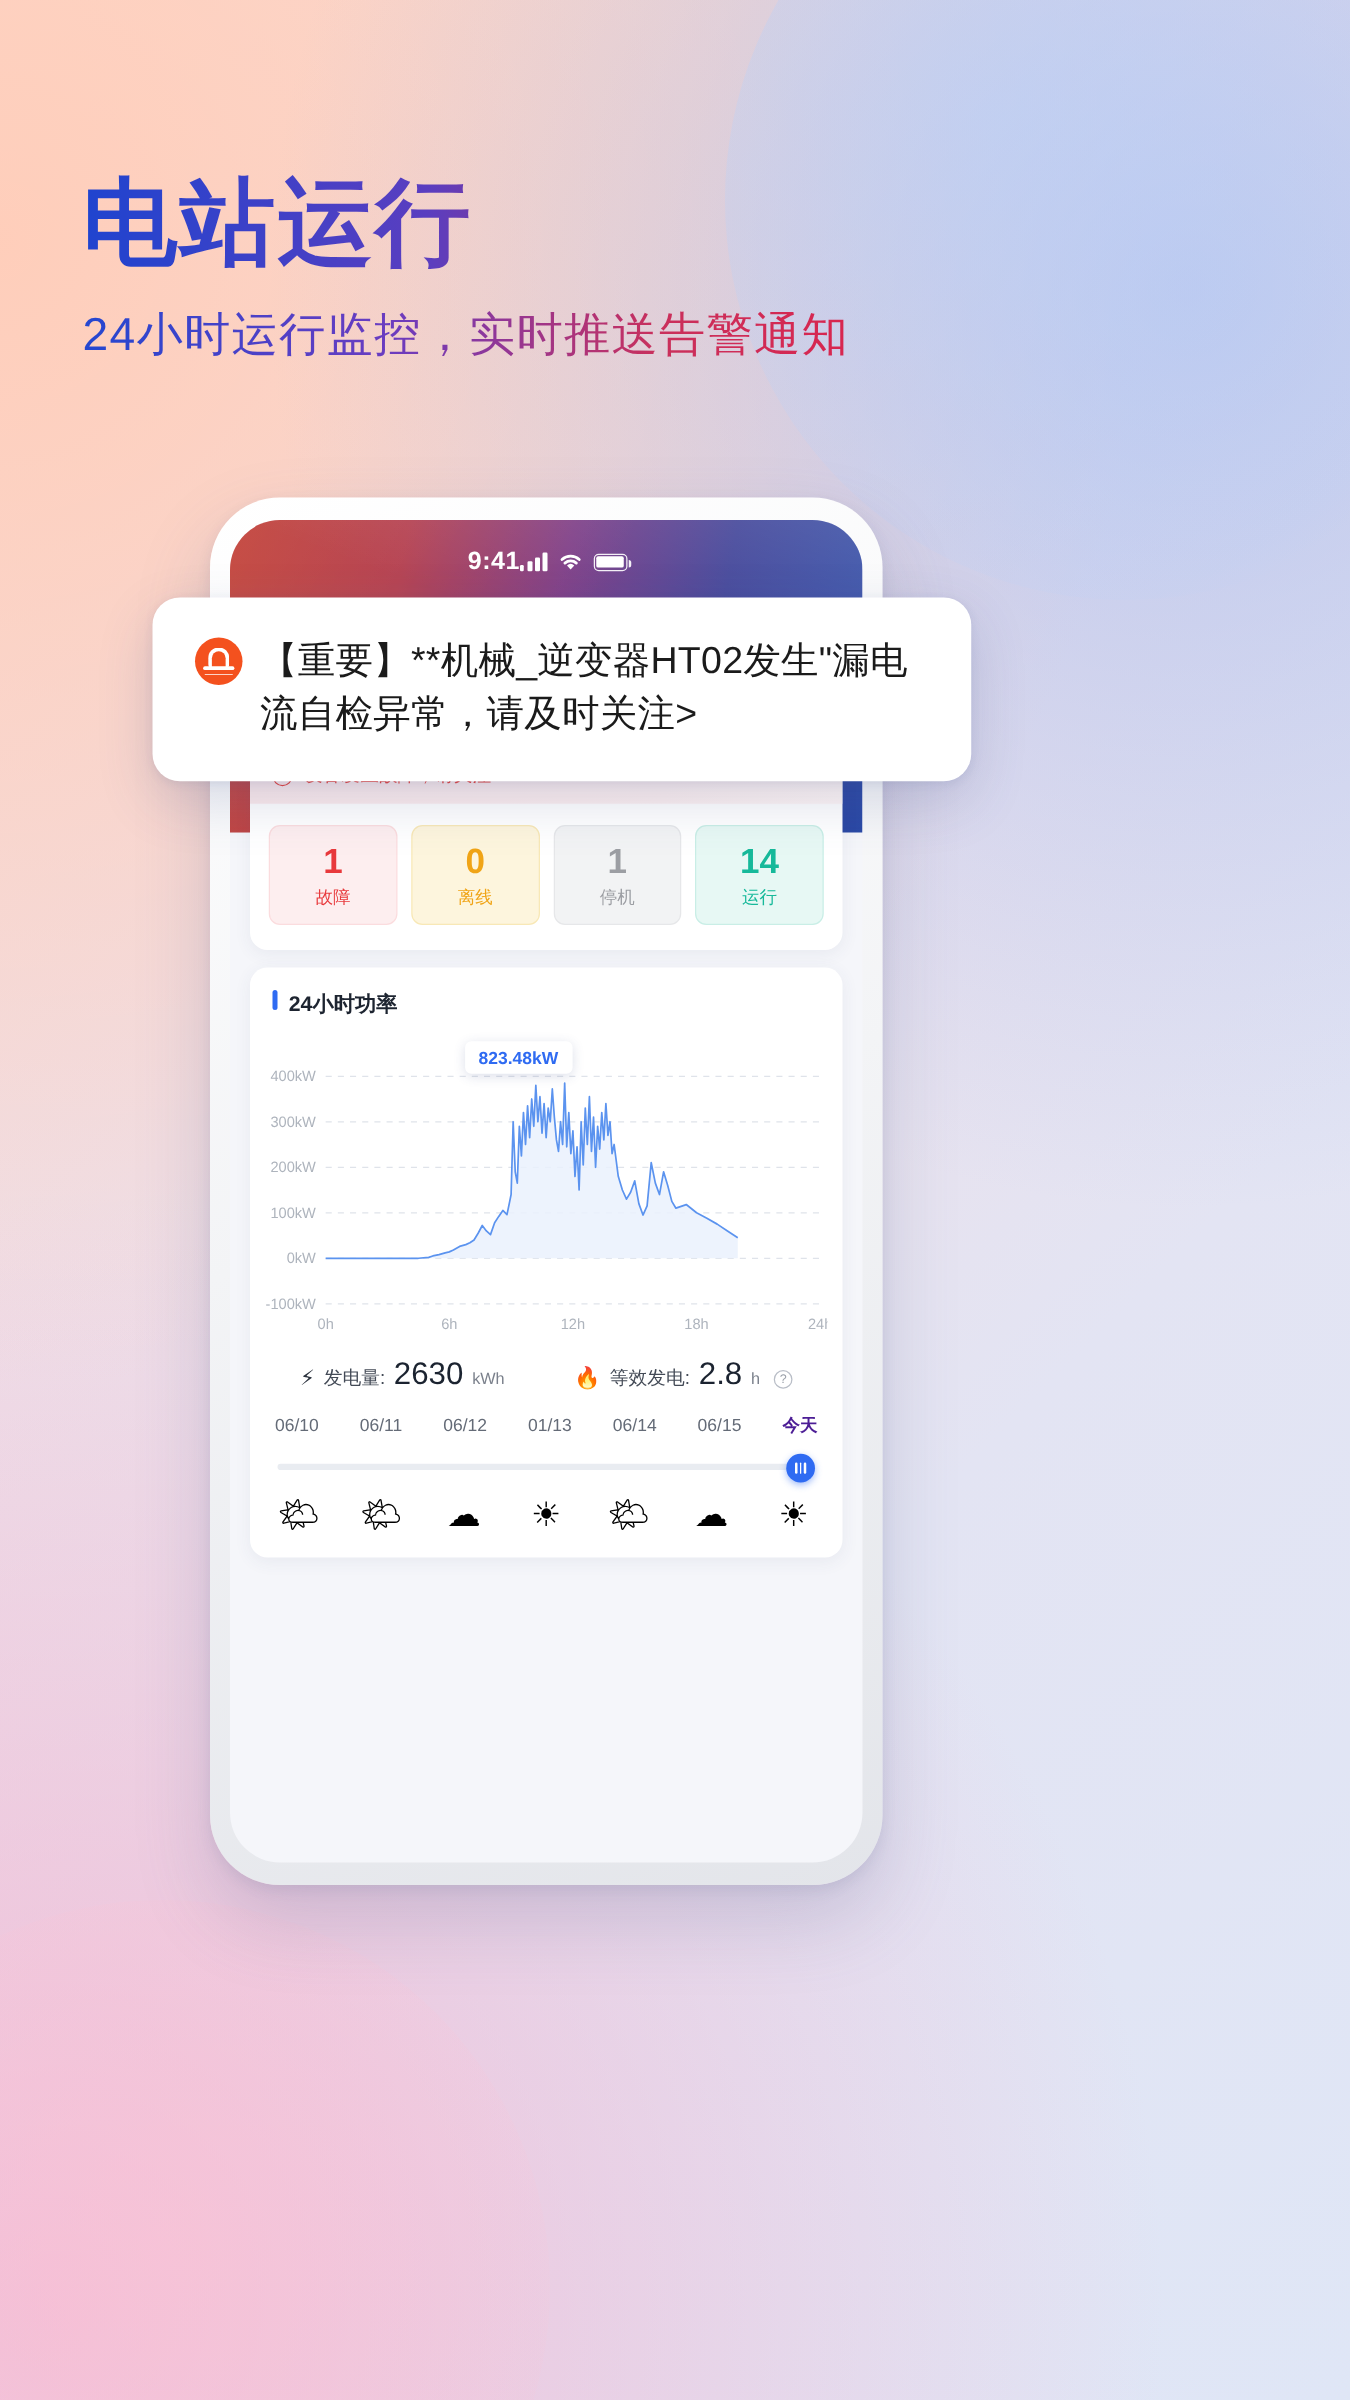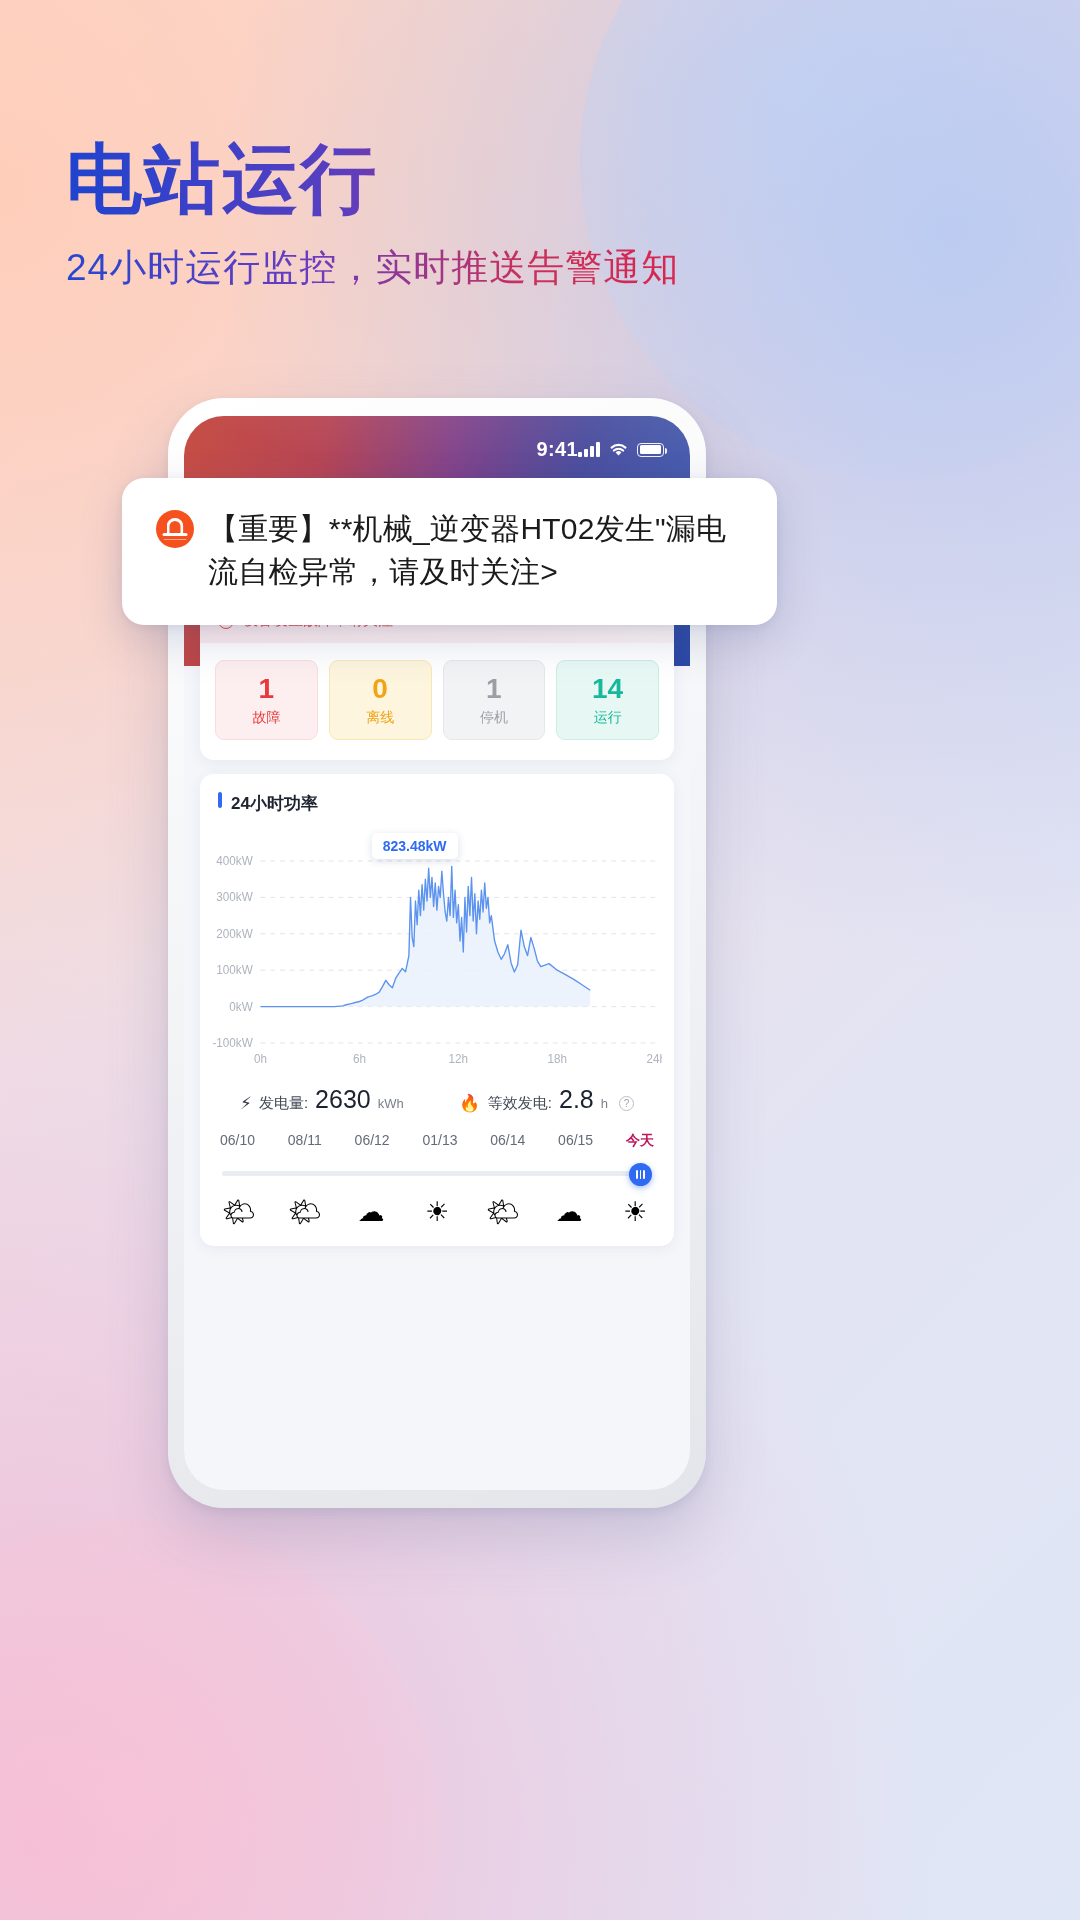--- a/index.html
+++ b/index.html
@@ -86,21 +86,21 @@
   }
   #app-header::after {
     content:"";
     position:absolute; inset:0;
     background: linear-gradient(200deg, rgba(255,255,255,0.16) 0%, rgba(255,255,255,0) 42%);
   }
 
   
   #statusbar {
     position: relative; z-index: 2;
-    display: flex; align-items: center; justify-content: flex-end;
+    display: flex; align-items: center; justify-content: center;
     padding: 22px 26px 0 28px;
     color: #fff;
   }
   #status-time { font-size: 20px; font-weight: 600; letter-spacing: .4px; }
   #status-icons { display: flex; align-items: center; gap: 9px; }
   .bars { display: flex; align-items: flex-end; gap: 2.5px; height: 15px; }
   .bars i { display:block; width: 3.6px; background: #fff; border-radius: 1px; }
   .bars i:nth-child(1){height:5px}.bars i:nth-child(2){height:8px}
   .bars i:nth-child(3){height:11px}.bars i:nth-child(4){height:15px}
   .batt {
@@ -187,21 +187,21 @@
     display:inline-flex; align-items:center; justify-content:center;
     width:15px;height:15px;border-radius:50%;border:1px solid #b9bec7;
     font-size:10px;color:#9aa0a9; margin-left:4px; position:relative; top:-1px;
   }
 
   
   #date-row {
     display: flex; align-items: flex-start; justify-content: space-between;
     padding: 18px 20px 0; font-size: 14px; color: #646b77;
   }
-  #date-row .d.today { color: #be185d; font-weight: 600; }
+  #date-row .d.today { color: #4c1d95; font-weight: 600; }
 
   #slider { position: relative; margin: 13px 22px 0; height: 22px; }
   #slider-track {
     position: absolute; left: 0; right: 0; top: 8px; height: 5px;
     background: #e9ecf1; border-radius: 3px;
   }
   #slider-thumb {
     position: absolute; right: 0; top: 0;
     width: 23px; height: 23px; border-radius: 50%;
     background: #2f6bf2;
@@ -363,21 +363,21 @@
             <span class="ico">🔥</span>
             <span class="name">等效发电:</span>
             <span class="val">2.8</span>
             <span class="unit">h</span>
             <span class="qmark">?</span>
           </div>
         </div>
 
         <div id="date-row">
           <span class="d">06/10</span>
-          <span class="d">08/11</span>
+          <span class="d">06/11</span>
           <span class="d">06/12</span>
           <span class="d">01/13</span>
           <span class="d">06/14</span>
           <span class="d">06/15</span>
           <span class="d today">今天</span>
         </div>
 
         <div id="slider">
           <div id="slider-track"></div>
           <div id="slider-thumb">

